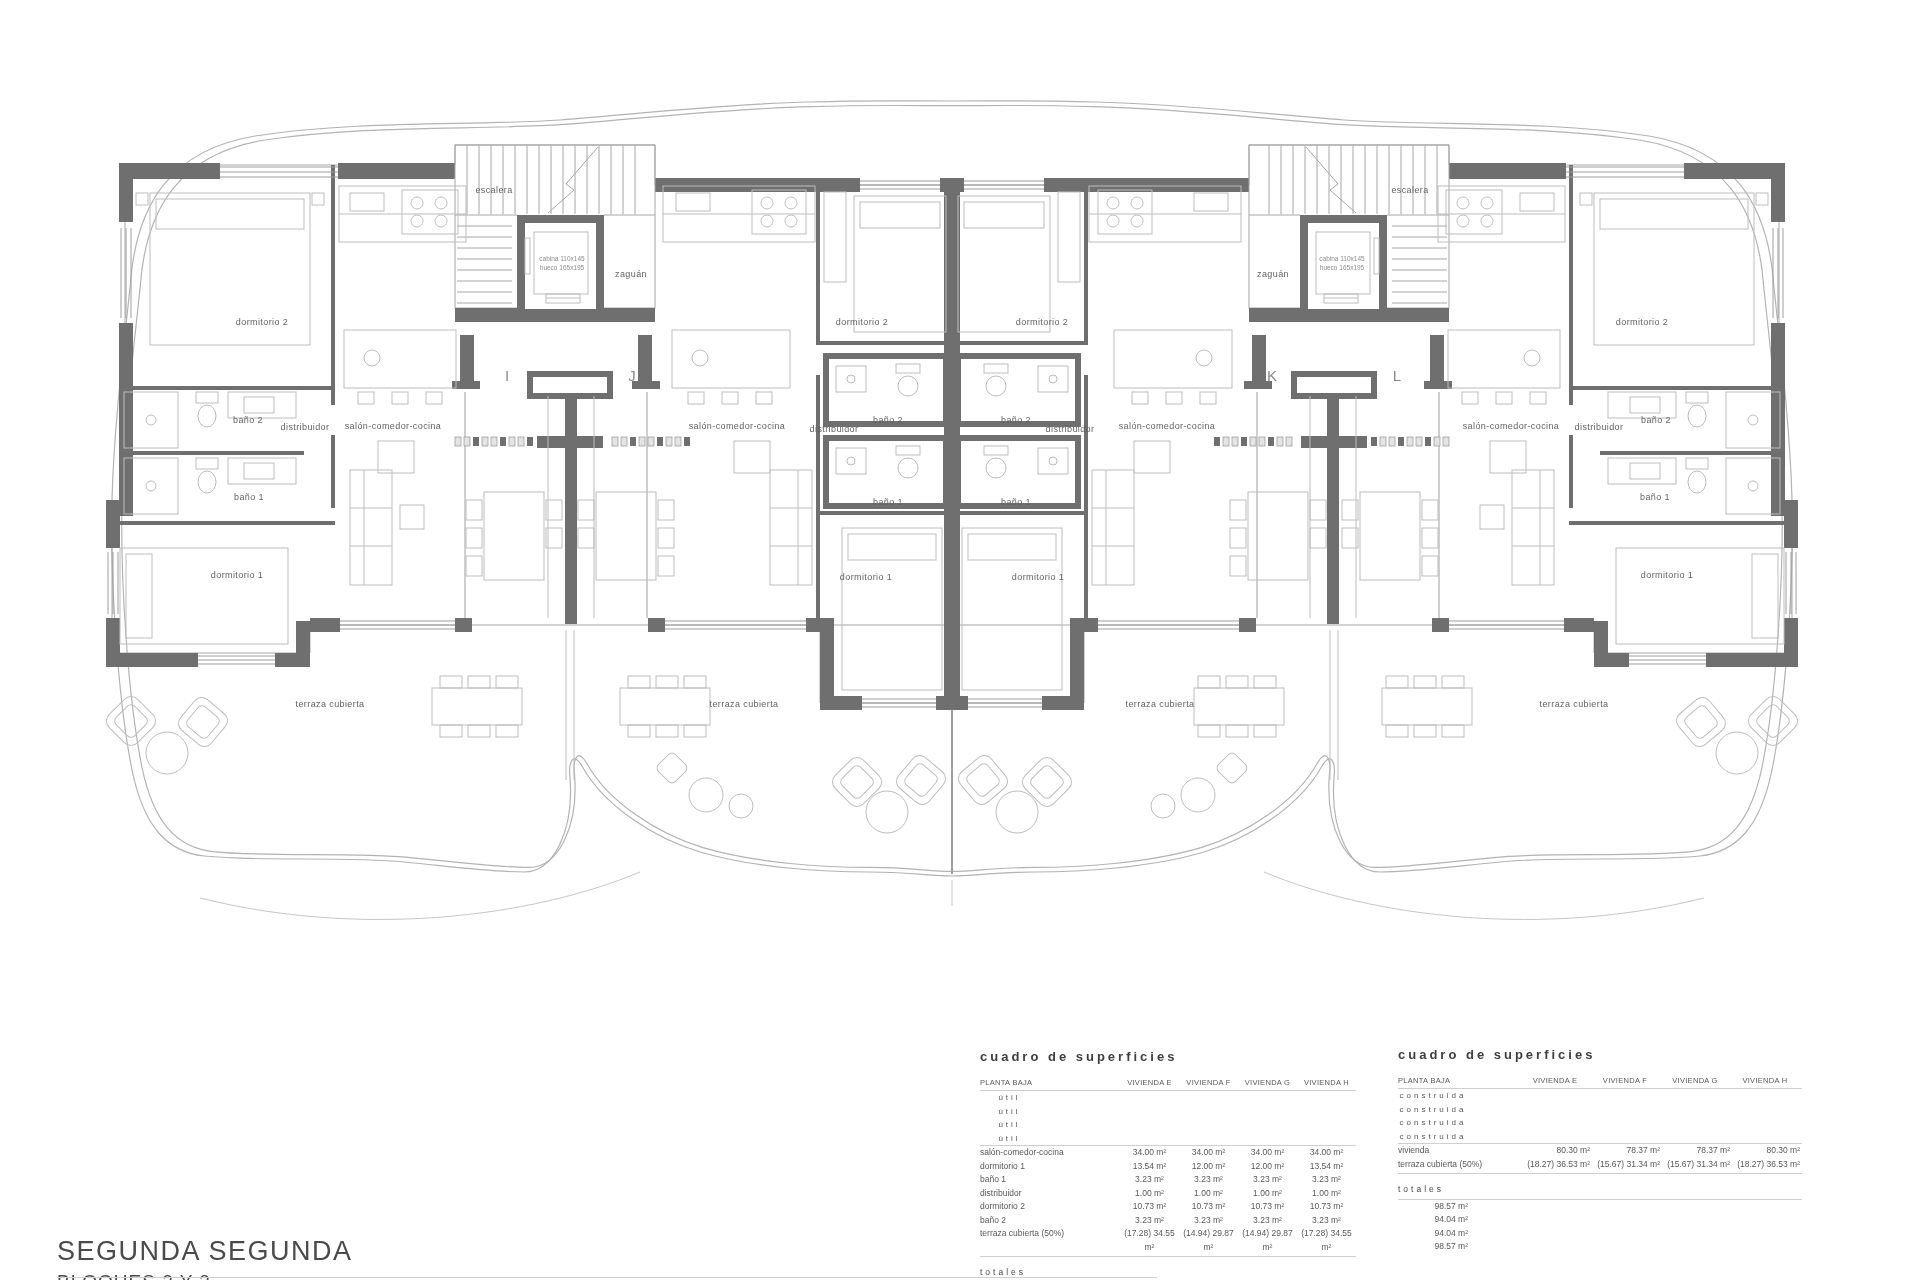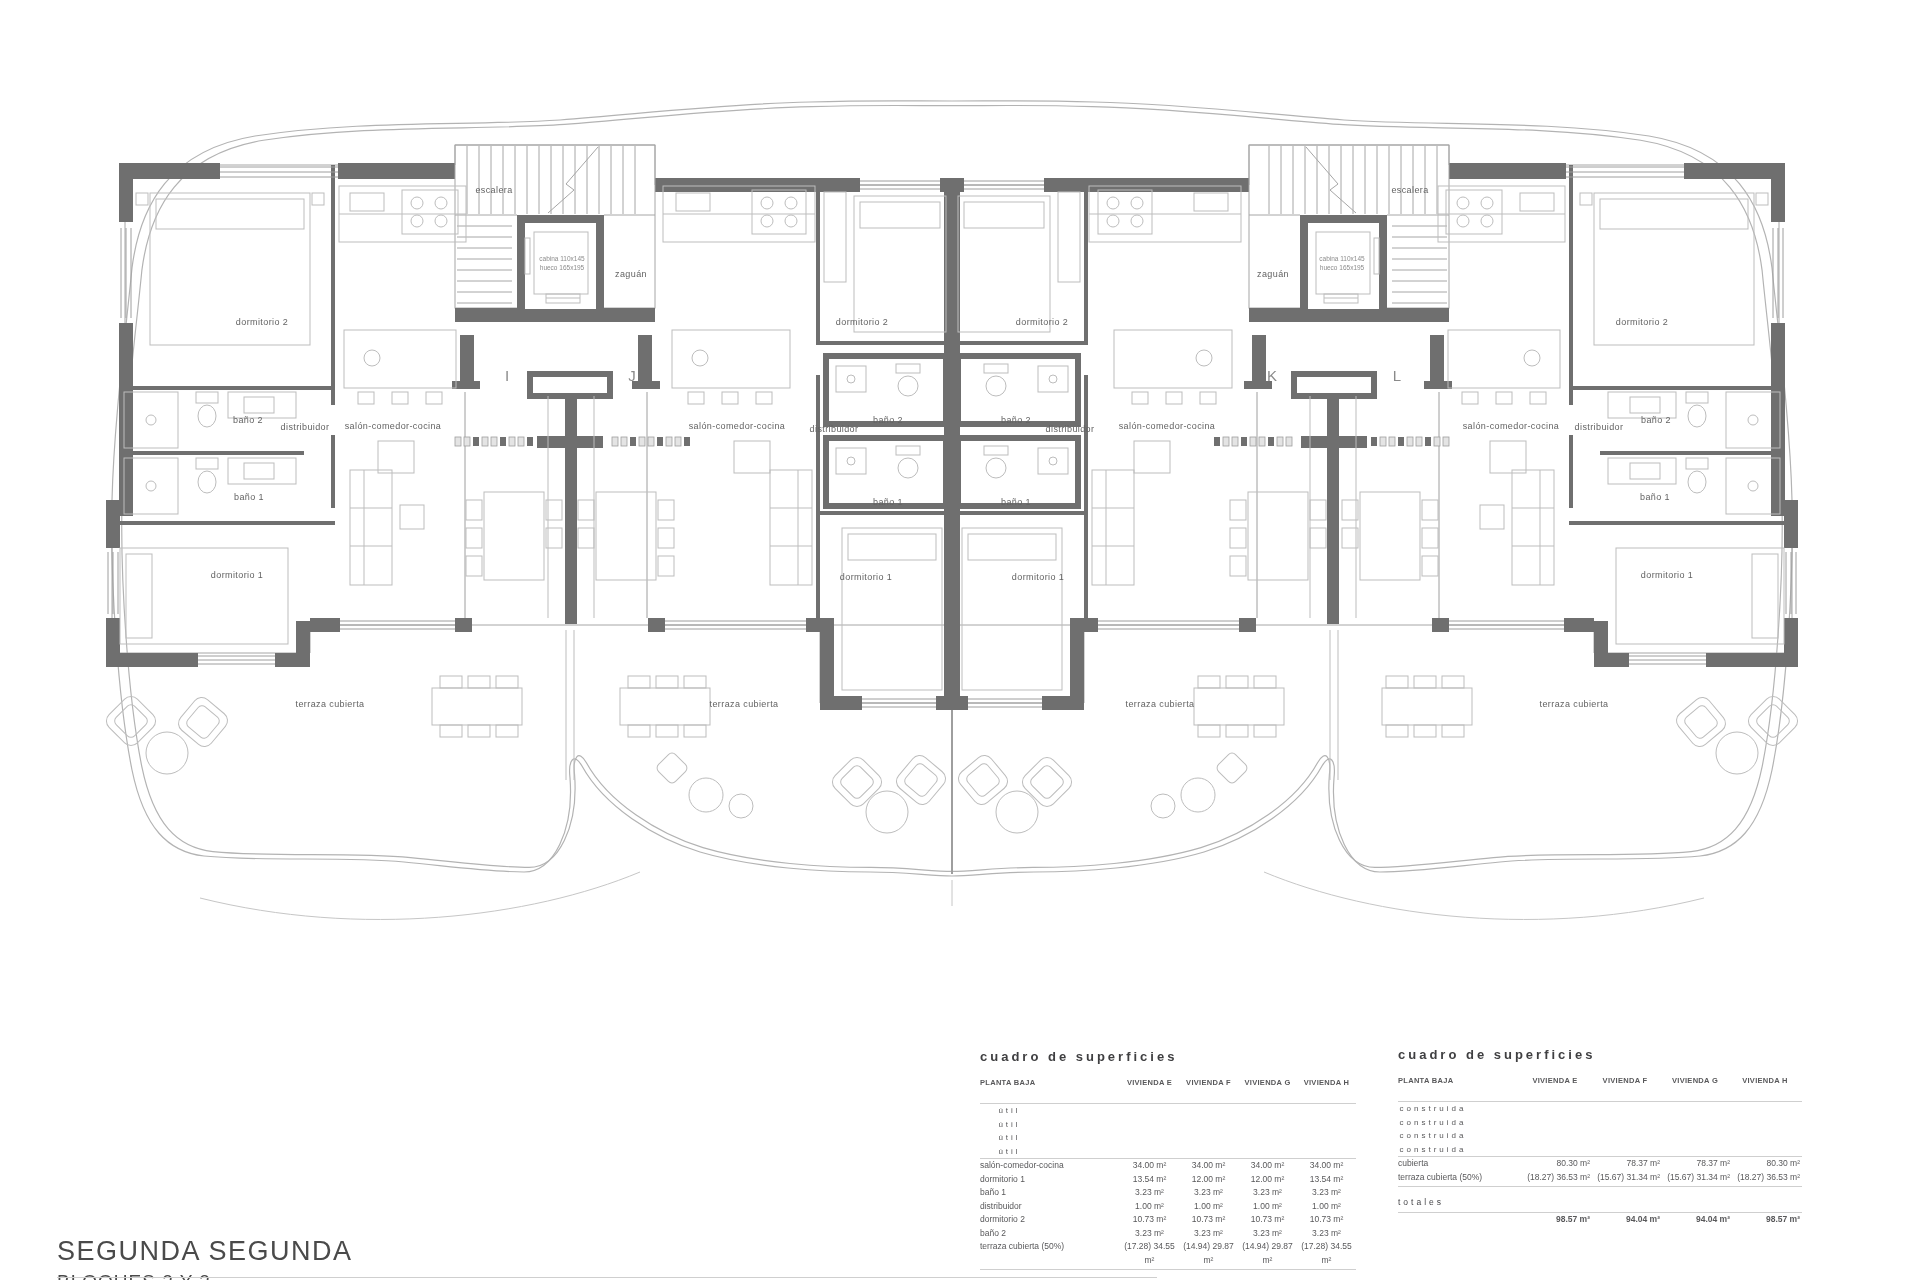--- a/index.html
+++ b/index.html
@@ -18,26 +18,26 @@
   .dotl{fill:#e4e4e4;stroke:#9e9e9e;stroke-width:.8;}            
   .dotd{fill:#6f6f6f;stroke:none;}                               
   text{fill:#636363;}
   .lbl {font-size:9px;text-anchor:middle;letter-spacing:.4px;}
   .unit{font-size:15px;text-anchor:middle;fill:#8a8a8a;}
   .tiny{font-size:6.5px;text-anchor:middle;fill:#8c8c8c;}
   
   .surf{position:absolute;color:#58585a;font-size:8.5px;line-height:13.5px;}
   .surf .hd{font-weight:bold;font-size:13px;letter-spacing:3px;color:#3f3f41;margin-bottom:4px;}
   .row{display:flex;align-items:baseline;}
-  .row.head{font-weight:bold;font-size:7.5px;letter-spacing:.3px;border-bottom:1px solid #cfcfcf;padding-bottom:14px;margin-top:12px;}
+  .row.head{font-weight:normal;font-size:7.5px;letter-spacing:.3px;border-bottom:1px solid #cfcfcf;padding-bottom:1px;margin-top:12px;}
   .row.sub{letter-spacing:3px;font-size:8px;border-bottom:1px solid #cfcfcf;flex-direction:column;}
   .rowsbox{border-bottom:1px solid #cfcfcf;padding-bottom:2px;}
   .tot-h{font-weight:normal;letter-spacing:3px;font-size:8.5px;margin-top:9px;
          border-bottom:1px solid #cfcfcf;padding-bottom:2px;color:#47474a;}
-  .row.tot{font-weight:bold;}
+  .row.tot{font-weight:normal;flex-direction:column;}
   .t1 .c0{width:140px;} .t1 .cv{width:59px;text-align:center;}
   .t1 .row.sub .cv,.t1 .row.head .cv{text-align:center;}
   .t2 .c0{width:122px;} .t2 .cv{width:70px;text-align:right;}
   .t2 .row.sub .cv,.t2 .row.head .cv{text-align:center;}
   
   .title{position:absolute;left:57px;top:1236px;color:#4a4a4a;}
   .title .a{font-size:27px;letter-spacing:1.5px;}
   .title .b{font-size:19px;letter-spacing:1px;margin-top:4px;}
   .brule{position:absolute;left:57px;top:1277px;width:1100px;height:1px;background:#cfcfcf;}
 </style>
@@ -446,21 +446,21 @@
   </div>
   <div class="row sub">
     <span class="c0"></span>
     <span class="cv">construida</span>
     <span class="cv">construida</span>
     <span class="cv">construida</span>
     <span class="cv">construida</span>
   </div>
   <div class="rowsbox">
     <div class="row">
-      <span class="c0">cubierta</span>
+      <span class="c0">vivienda</span>
       <span class="cv">80.30 m²</span>
       <span class="cv">78.37 m²</span>
       <span class="cv">78.37 m²</span>
       <span class="cv">80.30 m²</span>
     </div>
     <div class="row">
       <span class="c0">terraza cubierta (50%)</span>
       <span class="cv">(18.27) 36.53 m²</span>
       <span class="cv">(15.67) 31.34 m²</span>
       <span class="cv">(15.67) 31.34 m²</span>

